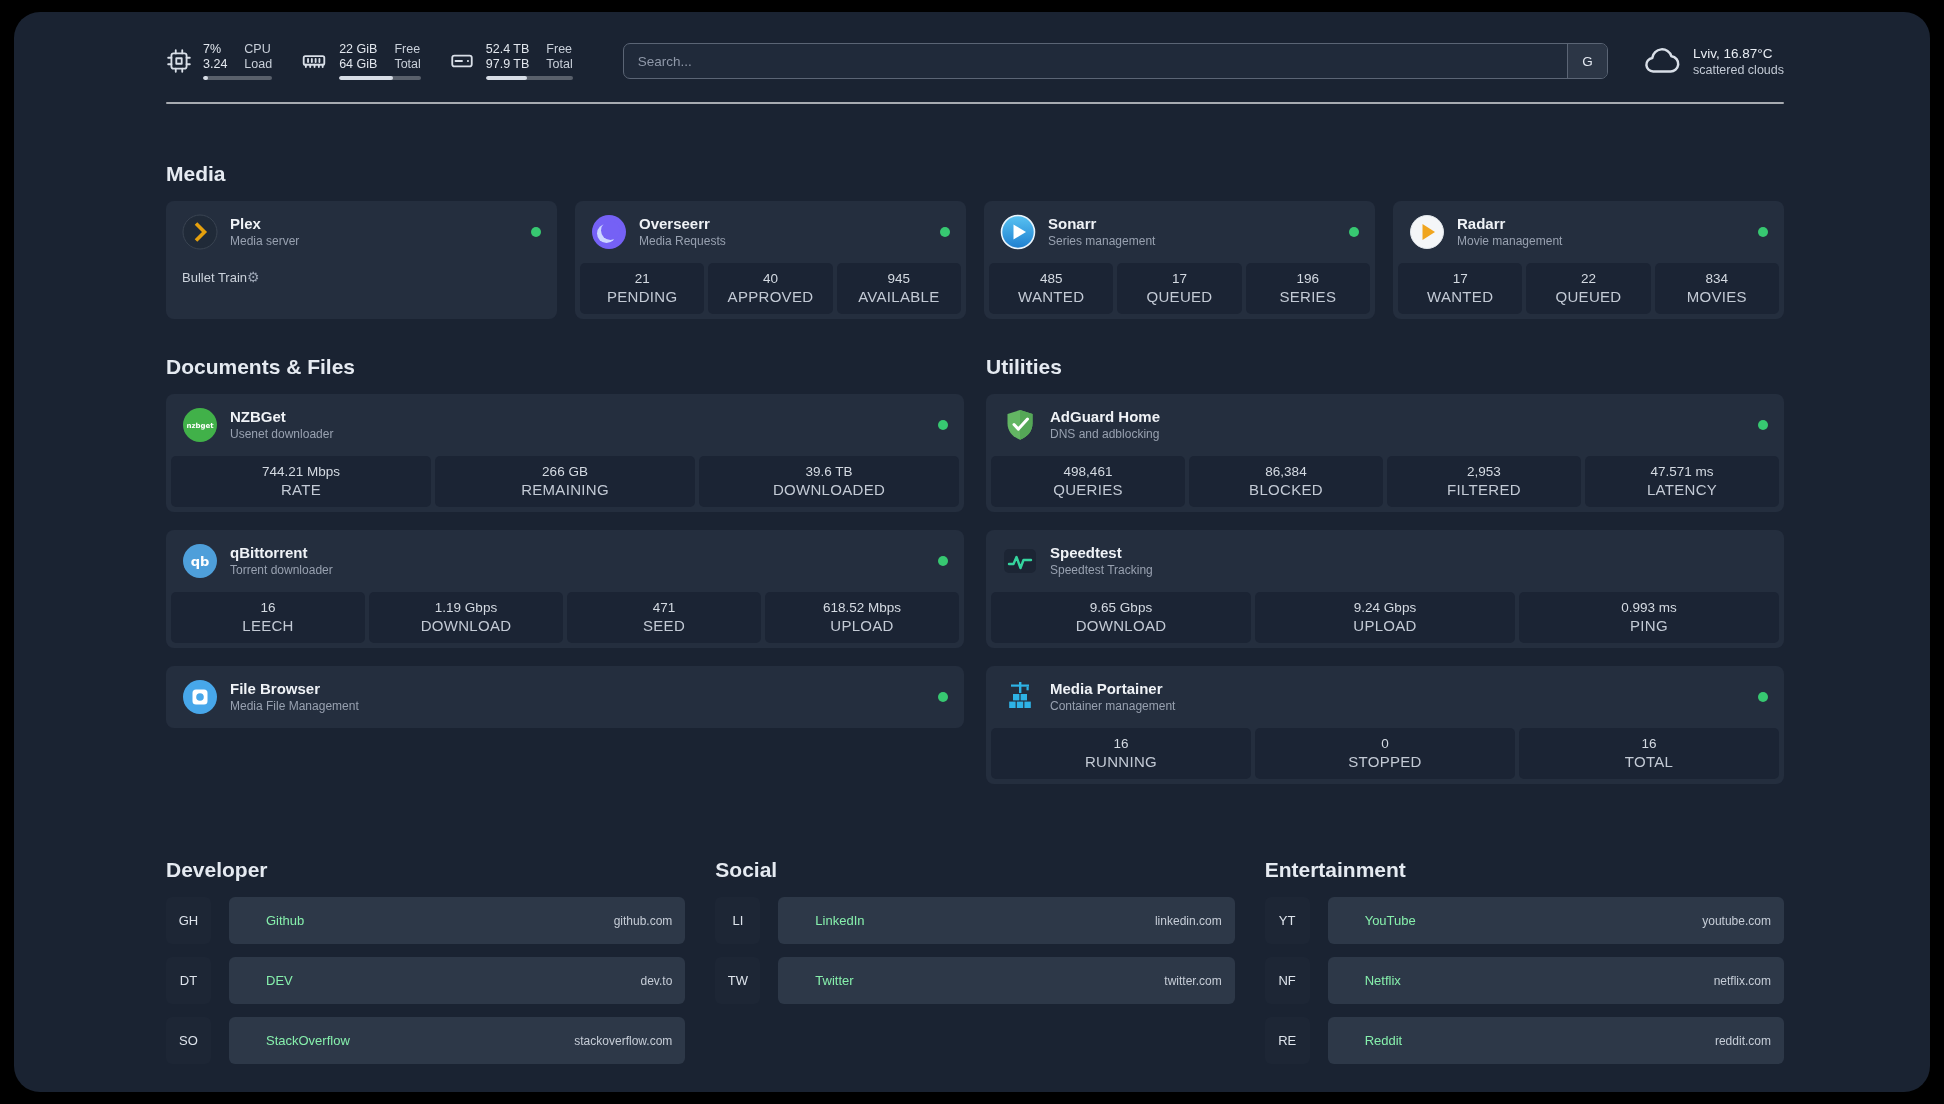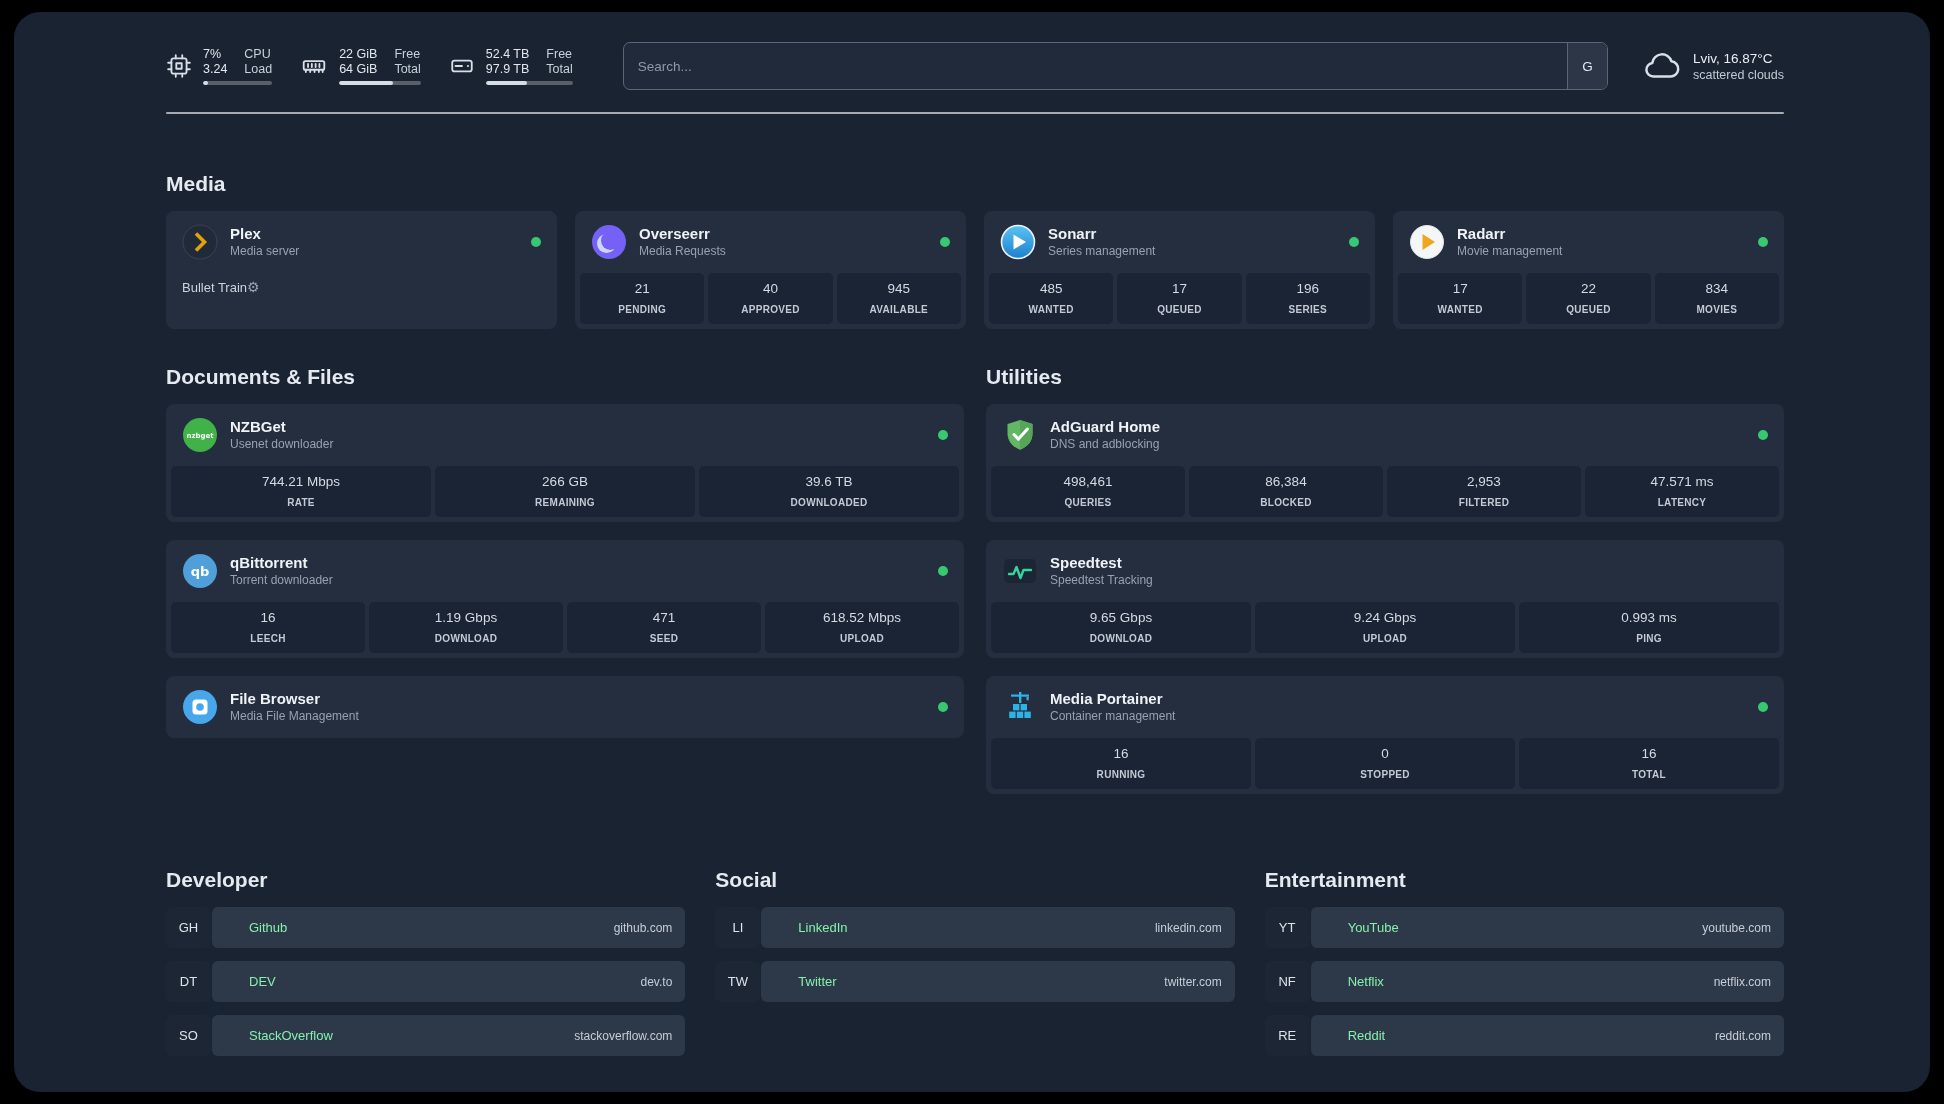--- a/index.html
+++ b/index.html
@@ -13,21 +13,21 @@
   .topbar { display:flex; align-items:center; }
   .resource { display:flex; align-items:center; gap:11px; margin-right:28px; }
   .oicon { stroke:#d9dfe8; fill:none; stroke-width:1.7; stroke-linecap:round; stroke-linejoin:round; }
   .res-body { display:flex; flex-direction:column; }
   .res-rows { display:flex; gap:17px; }
   .res-col { display:flex; flex-direction:column; font-size:12.5px; line-height:15px; color:#e2e7ee; }
   .res-col.labels { color:#c9d0da; }
   .bar { height:4px; background:rgba(255,255,255,0.28); border-radius:2px; margin-top:4px; overflow:hidden; }
   .bar-fill { height:100%; background:#d7dde6; border-radius:2px; }
 
-  .search { flex:1; display:flex; margin:0 32px 0 22px; height:48px; border:1px solid #5b6575;
+  .search { flex:1; display:flex; margin:0 32px 0 22px; height:36px; border:1px solid #5b6575;
             border-radius:7px; overflow:hidden; background:#202a3a; }
   .search input { flex:1; background:transparent; border:none; outline:none; color:#dfe5ed;
                   font-size:13.5px; padding:0 14px; font-family:inherit; }
   .search input::placeholder { color:#8f98a8; }
   .search-btn { width:40px; border:none; border-left:1px solid #5b6575; background:#2c3646;
                 color:#e3e8f0; font-size:13.5px; cursor:pointer; font-family:inherit; }
 
   .weather { display:flex; align-items:center; gap:13px; }
   .weather-text { display:flex; flex-direction:column; }
   .weather-loc { font-size:13.5px; color:#e9edf3; line-height:17px; }
@@ -44,38 +44,38 @@
   .card-head { display:flex; align-items:center; gap:12px; padding:13px 16px; }
   .svc-icon { width:36px; height:36px; flex:none; display:flex; }
   .svc-icon svg { width:36px; height:36px; }
   .svc-name { font-size:15px; color:#eff2f6; font-weight:700; line-height:18px; }
   .svc-desc { font-size:12px; color:#98a1b0; line-height:15px; margin-top:1px; }
   .status-dot { margin-left:auto; width:10px; height:10px; border-radius:50%; background:#37c871; flex:none; }
 
   .stat-row { display:flex; gap:4px; padding:0 5px 5px; margin-top:auto; }
   .stat { flex:1; background:#1b2434; border-radius:5px; text-align:center; padding:8px 4px 9px; min-width:0; }
   .stat-val { font-size:13.5px; color:#d4dae2; white-space:nowrap; }
-  .stat-lbl { font-size:10px; font-weight:700; color:#c3cad5; margin-top:8px; letter-spacing:.3px; }
+  .stat-lbl { font-size:15px; font-weight:400; color:#c3cad5; margin-top:2px; letter-spacing:.3px; }
 
   .plex-body { padding:2px 16px 12px; display:flex; flex-direction:row; }
   .np-row { display:flex; align-items:center; justify-content:space-between; font-size:13px; color:#ccd3dc; }
   .gear { font-family:"DejaVu Sans", sans-serif; font-size:14px; color:#9aa3b2; line-height:1; }
   .progress { margin-top:7px; height:17px; background:#151c2a; border-radius:3px; position:relative; overflow:hidden; }
   .progress-fill { position:absolute; left:0; top:0; bottom:0; background:#3c4557;
                    display:flex; align-items:center; padding-left:6px; }
   .progress-time { position:absolute; right:8px; top:50%; transform:translateY(-50%); font-size:11px; color:#dbe0e8; }
 
   .two-col { display:grid; grid-template-columns:1fr 1fr; gap:0 22px; margin-top:36px; align-items:start; }
   .col-stack { display:flex; flex-direction:column; gap:18px; }
 
   
   .bm-section { margin-top:74px; display:grid; grid-template-columns:repeat(3,1fr); gap:0 30px;
                 align-items:start; padding-bottom:40px; }
   .bm-list { display:flex; flex-direction:column; gap:13px; }
-  .bm-row { display:flex; gap:1px; height:41px; }
+  .bm-row { display:flex; gap:18px; height:47px; }
   .bm-abbr { width:45px; background:#1d2635; border-radius:6px; display:flex; align-items:center;
              justify-content:center; font-size:13px; color:#dde3eb; flex:none; }
   .bm-body { flex:1; background:#2d3848; border-radius:6px; display:flex; align-items:center;
              padding:0 13px; min-width:0; cursor:pointer; }
   .bm-name { font-size:13px; color:#86efac;margin-left:24px; }
   .bm-domain { margin-left:auto; font-size:12px; color:#c6cdd7; }
 </style>
 </head>
 <body>
 

